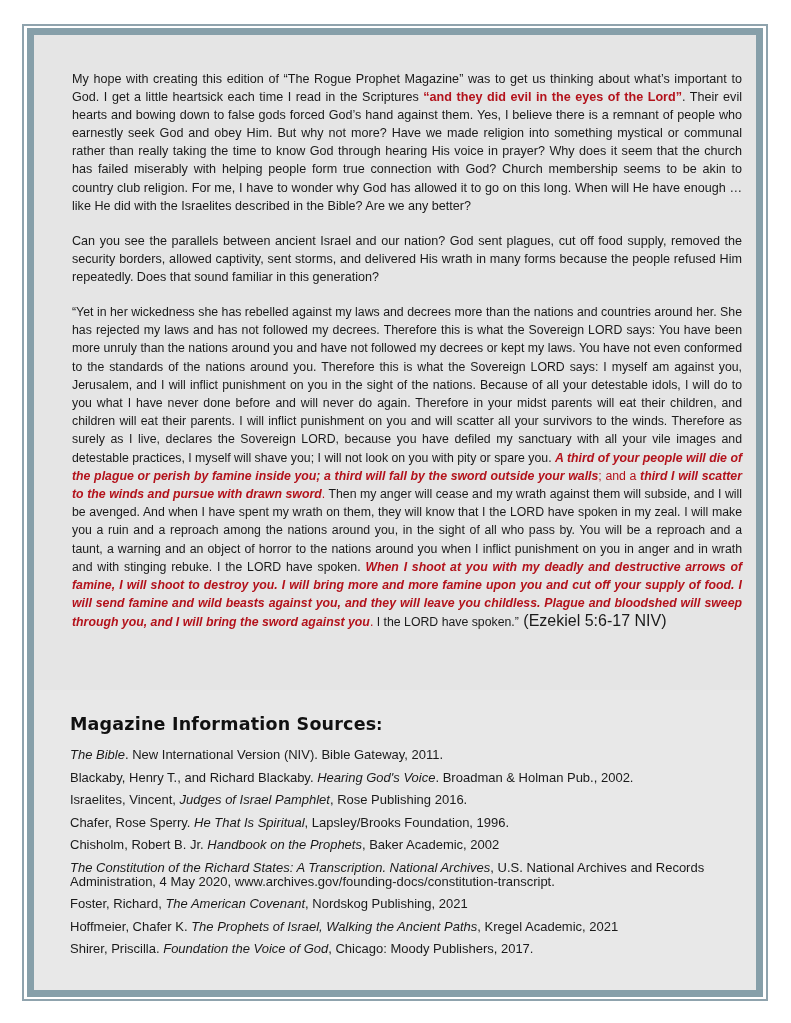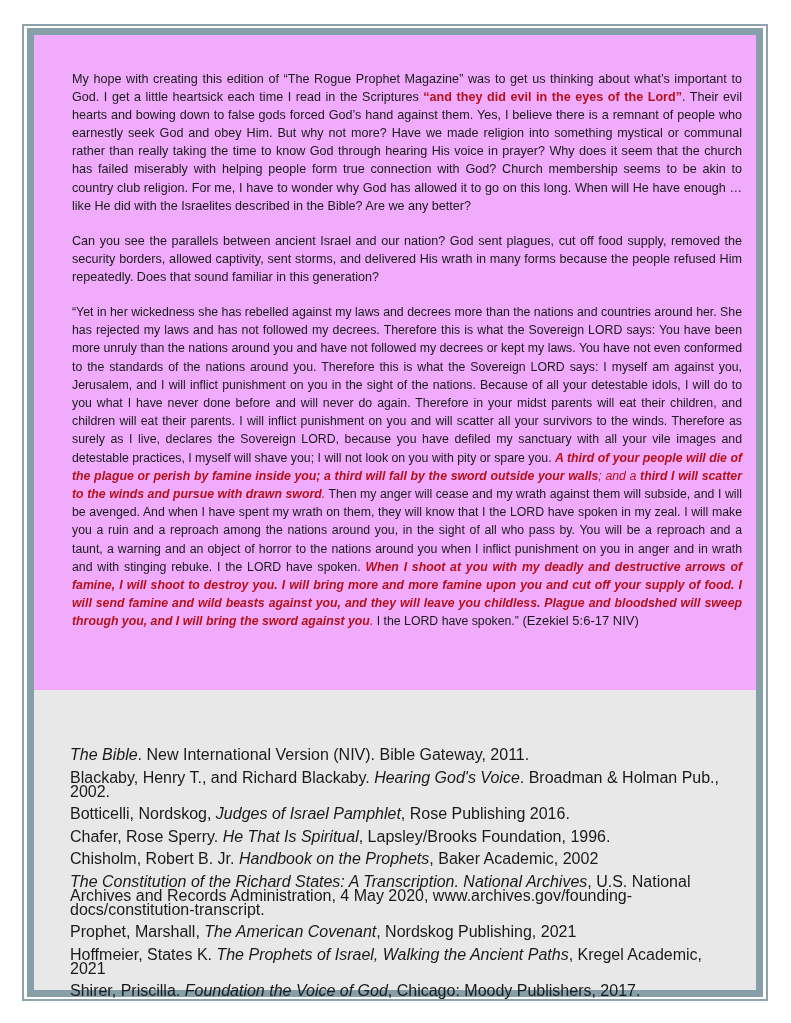--- a/index.html
+++ b/index.html
@@ -7,46 +7,46 @@
   .frame-outer {
     position: absolute; left: 22px; top: 24px; width: 746px; height: 977px;
     border: 2px solid #8fa3ad; box-sizing: border-box; background: #ffffff;
   }
   .frame-band {
     position: absolute; left: 27px; top: 28px; width: 736px; height: 969px;
     border: 7px solid #869fa9; box-sizing: border-box; background: #ffffff;
   }
   .content {
     position: absolute; left: 34px; top: 35px; width: 722px; height: 955px;
-    background: #f0abfc;
+    background: #e5e5e5;
   }
   .body-text {
     position: absolute; left: 38px; top: 35px; width: 670px;
     font-family: "Liberation Sans", sans-serif; font-size: 12.6px; line-height: 18.1px;
     color: #1a1a1a; text-align: justify;
   }
   .body-text p { margin: 0 0 17px 0; }
   .scripture { font-size: 12.3px; line-height: 18.2px; }
   .red-bold { color: #b3121b; font-weight: bold; }
   .red-bi { color: #b3121b; font-weight: bold; font-style: italic; }
-  .red-i { color: #b3121b; font-style: italic; }
-  .ref { font-size: 13px; }
+  .red-i { color: #b3121b; }
+  .ref { font-size: 16px; }
   .sources {
     position: absolute; left: 0; top: 655px; width: 722px; height: 300px;
     background: #e8e8e8;
   }
   .sources h2 {
     position: absolute; left: 36px; top: 24px; margin: 0;
     font-family: "DejaVu Sans", sans-serif; font-weight: bold; font-size: 17.5px;
     color: #111; letter-spacing: 0.2px;
   }
   .sources h2 .colon { font-size: 15px; }
   .src-list {
     position: absolute; left: 36px; top: 58px; width: 660px; margin: 0; padding: 0; list-style: none;
-    font-family: "Liberation Sans", sans-serif; font-size: 16px; line-height: 14px; color: #1a1a1a;
+    font-family: "Liberation Sans", sans-serif; font-size: 13px; line-height: 14px; color: #1a1a1a;
   }
   .src-list li { margin: 0 0 8.5px 0; }
   .src-list em { font-style: italic; }
 </style>
 </head>
 <body>
 
 <div class="frame-outer"></div>
 <div class="frame-band"></div>
 
@@ -54,26 +54,27 @@
 
   <div class="body-text">
     <p><span>My hope with creating this edition of “The Rogue Prophet Magazine” was to get us thinking about what’s important to God. I get a little heartsick each time I read in the Scriptures </span><span class="red-bold">“and they did evil in the eyes of the Lord”</span><span>.  Their evil hearts and bowing down to false gods forced God’s hand against them. Yes, I believe there is a remnant of people who earnestly seek God and obey Him. But why not more?  Have we made religion into something mystical or communal rather than really taking the time to know God through hearing His voice in prayer? Why does it seem that the church has failed miserably with helping people form true connection with God? Church membership seems to be akin to country club religion. For me, I have to wonder why God has allowed it to go on this long. When will He have enough … like He did with the Israelites described in the Bible?  Are we any better?</span></p>
 
     <p>Can you see the parallels between ancient Israel and our nation? God sent plagues, cut off food supply, removed the security borders, allowed captivity, sent storms, and delivered His wrath in many forms because the people refused Him repeatedly.  Does that sound familiar in this generation?</p>
 
     <p class="scripture"><span>“Yet in her wickedness she has rebelled against my laws and decrees more than the nations and countries around her. She has rejected my laws and has not followed my decrees. Therefore this is what the Sovereign LORD says: You have been more unruly than the nations around you and have not followed my decrees or kept my laws. You have not even conformed to the standards of the nations around you. Therefore this is what the Sovereign LORD says: I myself am against you, Jerusalem, and I will inflict punishment on you in the sight of the nations. Because of all your detestable idols, I will do to you what I have never done before and will never do again. Therefore in your midst parents will eat their children, and children will eat their parents. I will inflict punishment on you and will scatter all your survivors to the winds. Therefore as surely as I live, declares the Sovereign LORD, because you have defiled my sanctuary with all your vile images and detestable practices, I myself will shave you; I will not look on you with pity or spare you. </span><span class="red-bi">A third of your people will die of the plague or perish by famine inside you; a third will fall by the sword outside your walls</span><span class="red-i">; and a </span><span class="red-bi">third I will scatter to the winds and pursue with drawn sword</span><span class="red-i">.</span><span> Then my anger will cease and my wrath against them will subside, and I will be avenged. And when I have spent my wrath on them, they will know that I the LORD have spoken in my zeal. I will make you a ruin and a reproach among the nations around you, in the sight of all who pass by. You will be a reproach and a taunt, a warning and an object of horror to the nations around you when I inflict punishment on you in anger and in wrath and with stinging rebuke. I the LORD have spoken. </span><span class="red-bi">When I shoot at you with my deadly and destructive arrows of famine, I will shoot to destroy you. I will bring more and more famine upon you and cut off your supply of food. I will send famine and wild beasts against you, and they will leave you childless. Plague and bloodshed will sweep through you, and I will bring the sword against you</span><span class="red-i">.</span><span> I the LORD have spoken.”</span><span class="ref"> (Ezekiel 5:6-17 NIV)</span></p>
   </div>
 
   <div class="sources">
+    <h2><span>Magazine Information Sources</span><span class="colon">:</span></h2>
     <ul class="src-list">
       <li><span></span><em>The Bible</em><span>. New International Version (NIV). Bible Gateway, 2011.</span></li>
       <li><span>Blackaby, Henry T., and Richard Blackaby. </span><em>Hearing God's Voice</em><span>. Broadman &amp; Holman Pub., 2002.</span></li>
-      <li><span>Botticelli, Nordskog, </span><em>Judges of Israel Pamphlet</em><span>, Rose Publishing 2016.</span></li>
+      <li><span>Israelites, Vincent, </span><em>Judges of Israel Pamphlet</em><span>, Rose Publishing 2016.</span></li>
       <li><span>Chafer, Rose Sperry. </span><em>He That Is Spiritual</em><span>, Lapsley/Brooks Foundation, 1996.</span></li>
       <li><span>Chisholm, Robert B. Jr. </span><em>Handbook on the Prophets</em><span>, Baker Academic, 2002</span></li>
       <li><span></span><em>The Constitution of the Richard States: A Transcription. National Archives</em><span>, U.S. National Archives and Records Administration, 4 May 2020,  www.archives.gov/founding-docs/constitution-transcript.</span></li>
-      <li><span>Prophet, Marshall, </span><em>The American Covenant</em><span>, Nordskog Publishing, 2021</span></li>
-      <li><span>Hoffmeier, States K. </span><em>The Prophets of Israel, Walking the Ancient Paths</em><span>, Kregel Academic, 2021</span></li>
+      <li><span>Foster, Richard, </span><em>The American Covenant</em><span>, Nordskog Publishing, 2021</span></li>
+      <li><span>Hoffmeier, Chafer K. </span><em>The Prophets of Israel, Walking the Ancient Paths</em><span>, Kregel Academic, 2021</span></li>
       <li><span>Shirer, Priscilla. </span><em>Foundation the Voice of God</em><span>, Chicago: Moody Publishers, 2017.</span></li>
     </ul>
   </div>
 
 </div>
 
 </body></html>

